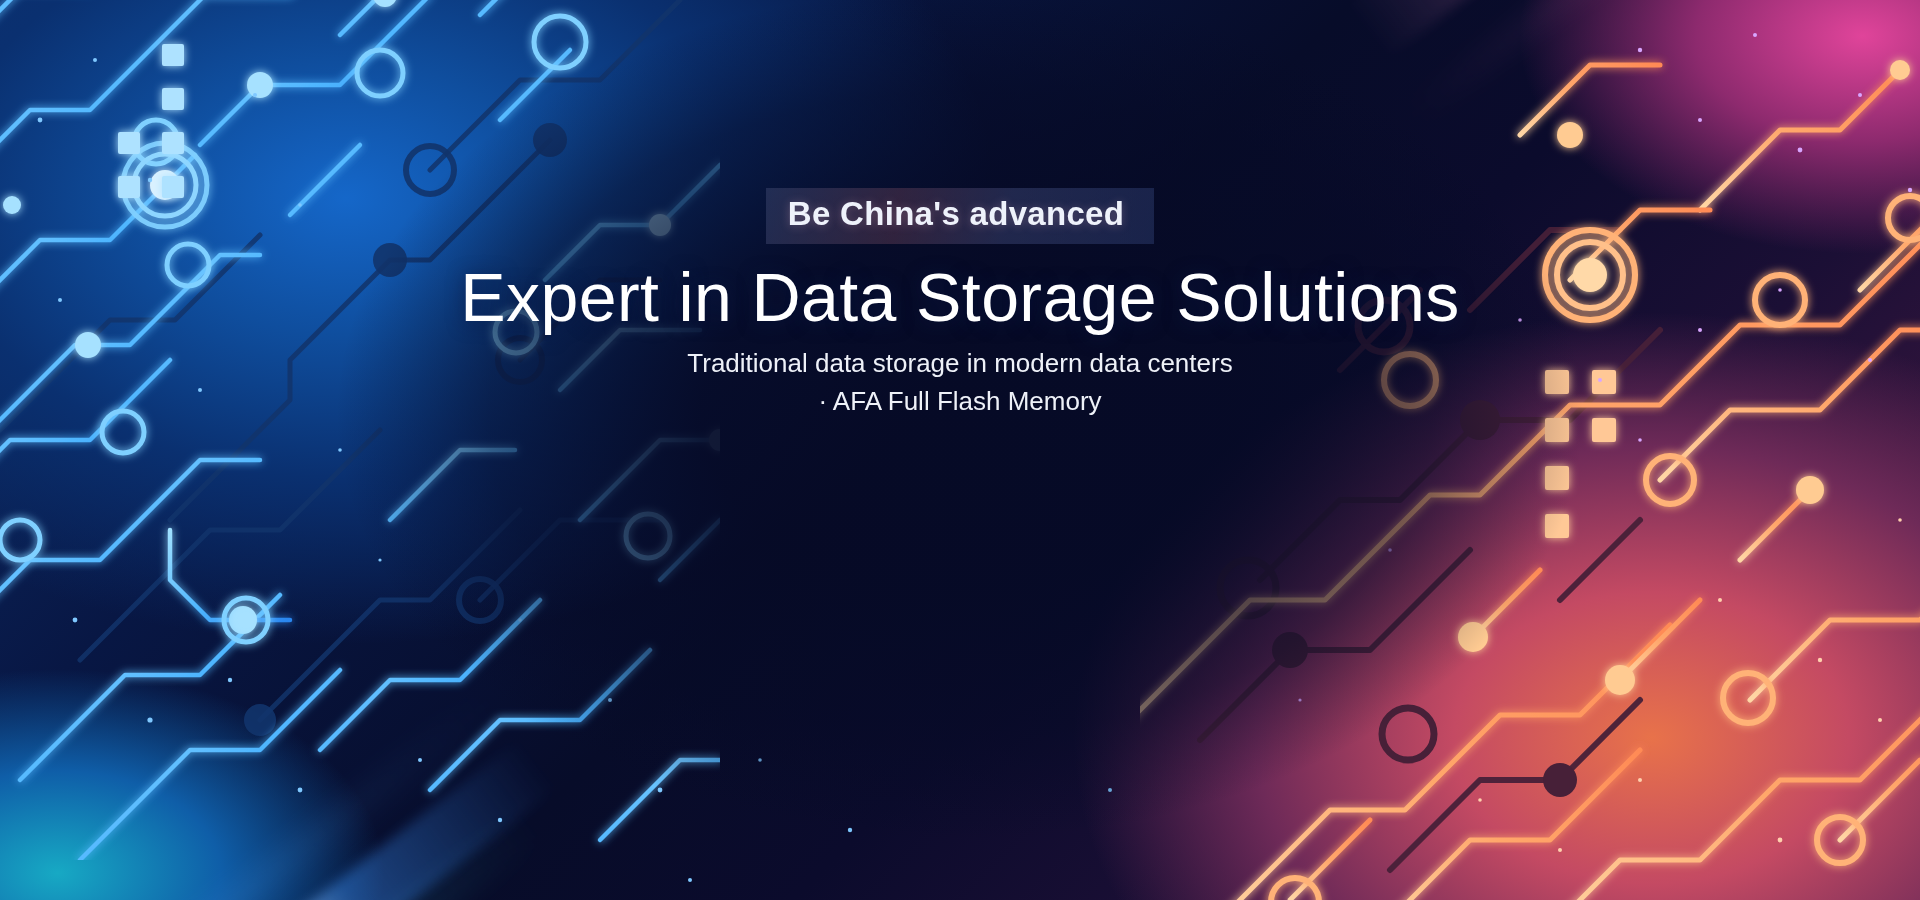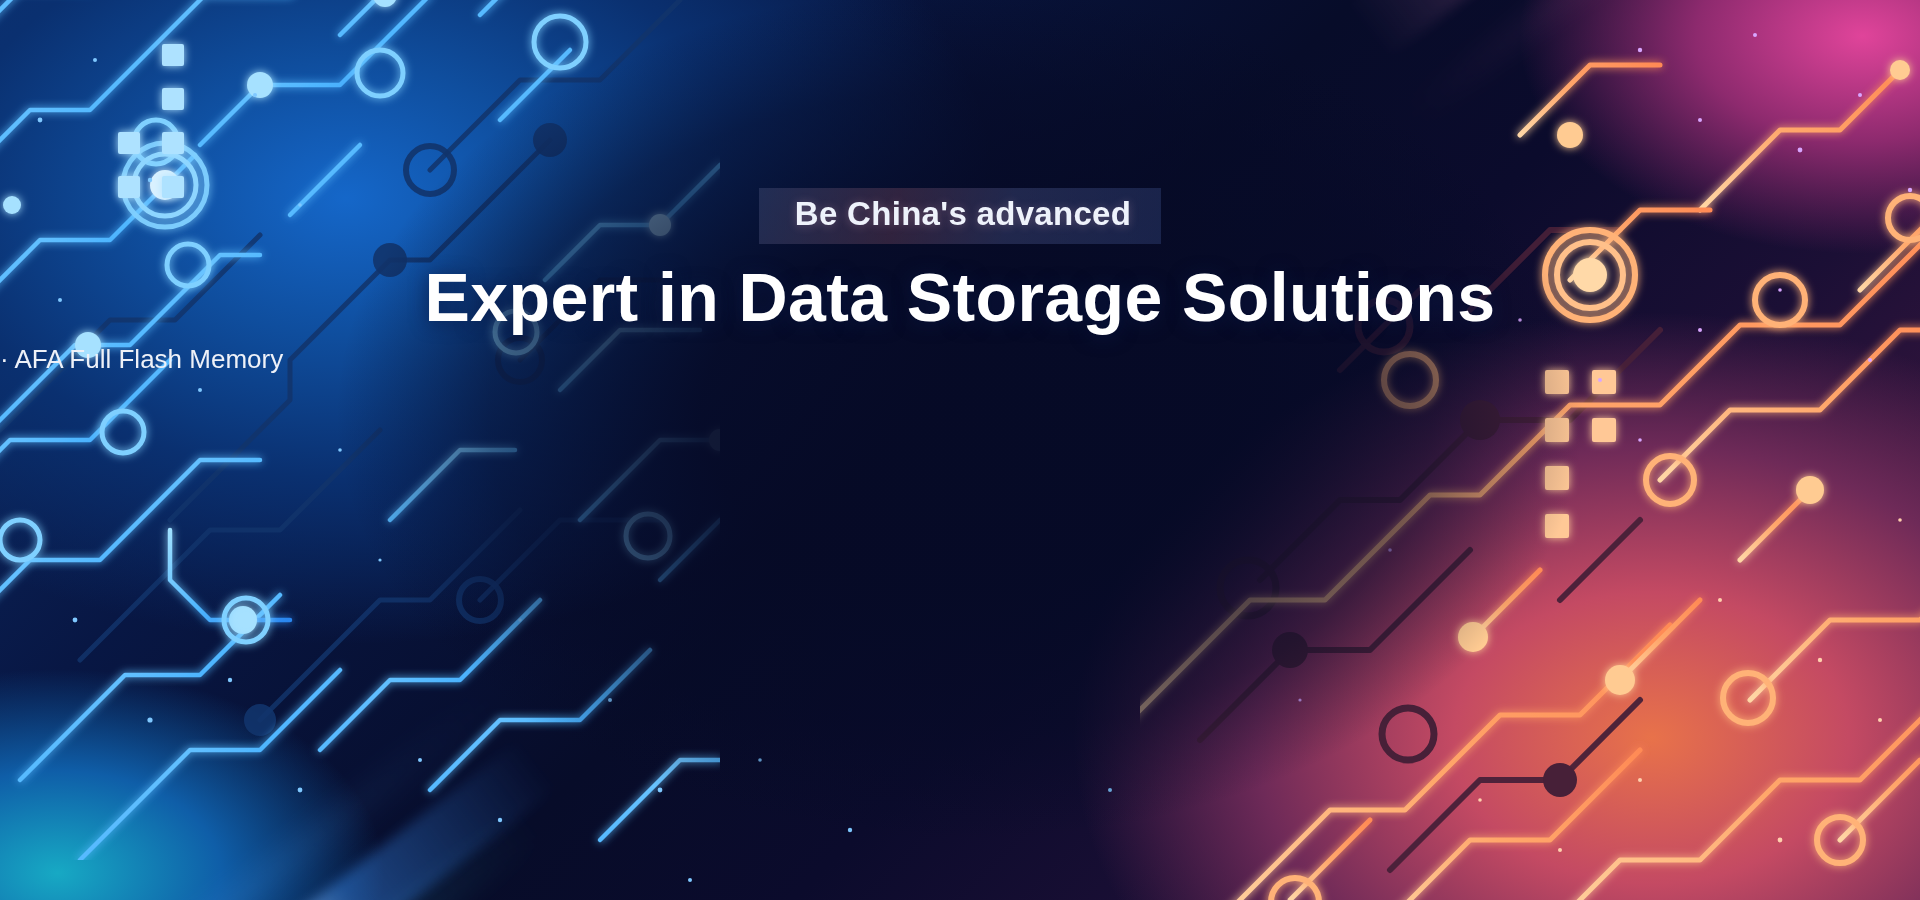--- a/index.html
+++ b/index.html
@@ -78,50 +78,50 @@
     text-align:center;
     z-index:20;
   }
 
   .eyebrow-wrap{
     margin-top:188px;
     display:flex; justify-content:center;
   }
   .eyebrow{
     display:inline-block;
-    padding:9px 30px 12px 36px;
+    padding:9px 30px 12px 22px;
     font-size:33px; font-weight:bold; letter-spacing:.3px;
     line-height:1.05;
     color:#eef2fb;
     background:linear-gradient(100deg,
         rgba(60,70,110,.50) 0%,
         rgba(98,62,86,.46) 34%,
         rgba(64,74,122,.46) 62%,
         rgba(46,62,114,.48) 100%);
     text-shadow:0 1px 10px rgba(255,190,210,.28);
   }
 
   .headline{
     margin-top:16px;
-    font-size:68px; font-weight:bold;
+    font-size:68px; font-weight:normal;
     color:#ffffff;
     letter-spacing:.4px;
     line-height:1.1;
     text-shadow:0 2px 18px rgba(10,24,70,.75);
   }
 
   .sub{
     margin-top:16px;
     font-size:26px; font-weight:normal;
     color:#eef1f8; line-height:1.0;
   }
   .bullet-row{
     margin-top:12px;
     font-size:26px; color:#eef1f8;
-    display:flex; justify-content:space-between; gap:40px;
+    display:flex; justify-content:center; gap:40px;
     line-height:1.0;
   }
   .bullet-row span{ white-space:nowrap; }
 
   
   .circuit{ position:absolute; pointer-events:none; }
   .c-tl{ left:-40px; top:-40px; width:760px; height:900px; }
   .c-br{ right:-40px; bottom:-40px; width:820px; height:900px; }
 
   
@@ -386,20 +386,21 @@
 
   <div class="center-dim"></div>
 
   <div class="content">
     <div class="eyebrow-wrap">
       <div class="eyebrow">Be China's advanced</div>
     </div>
 
     <h1 class="headline">Expert in Data Storage Solutions</h1>
 
+    <div class="sub">Traditional data storage in modern data centers</div>
 
     <div class="bullet-row">
       <span>· AFA Full Flash Memory</span>
     </div>
     <div class="bullet-row">
     </div>
   </div>
 
 </div>
 

